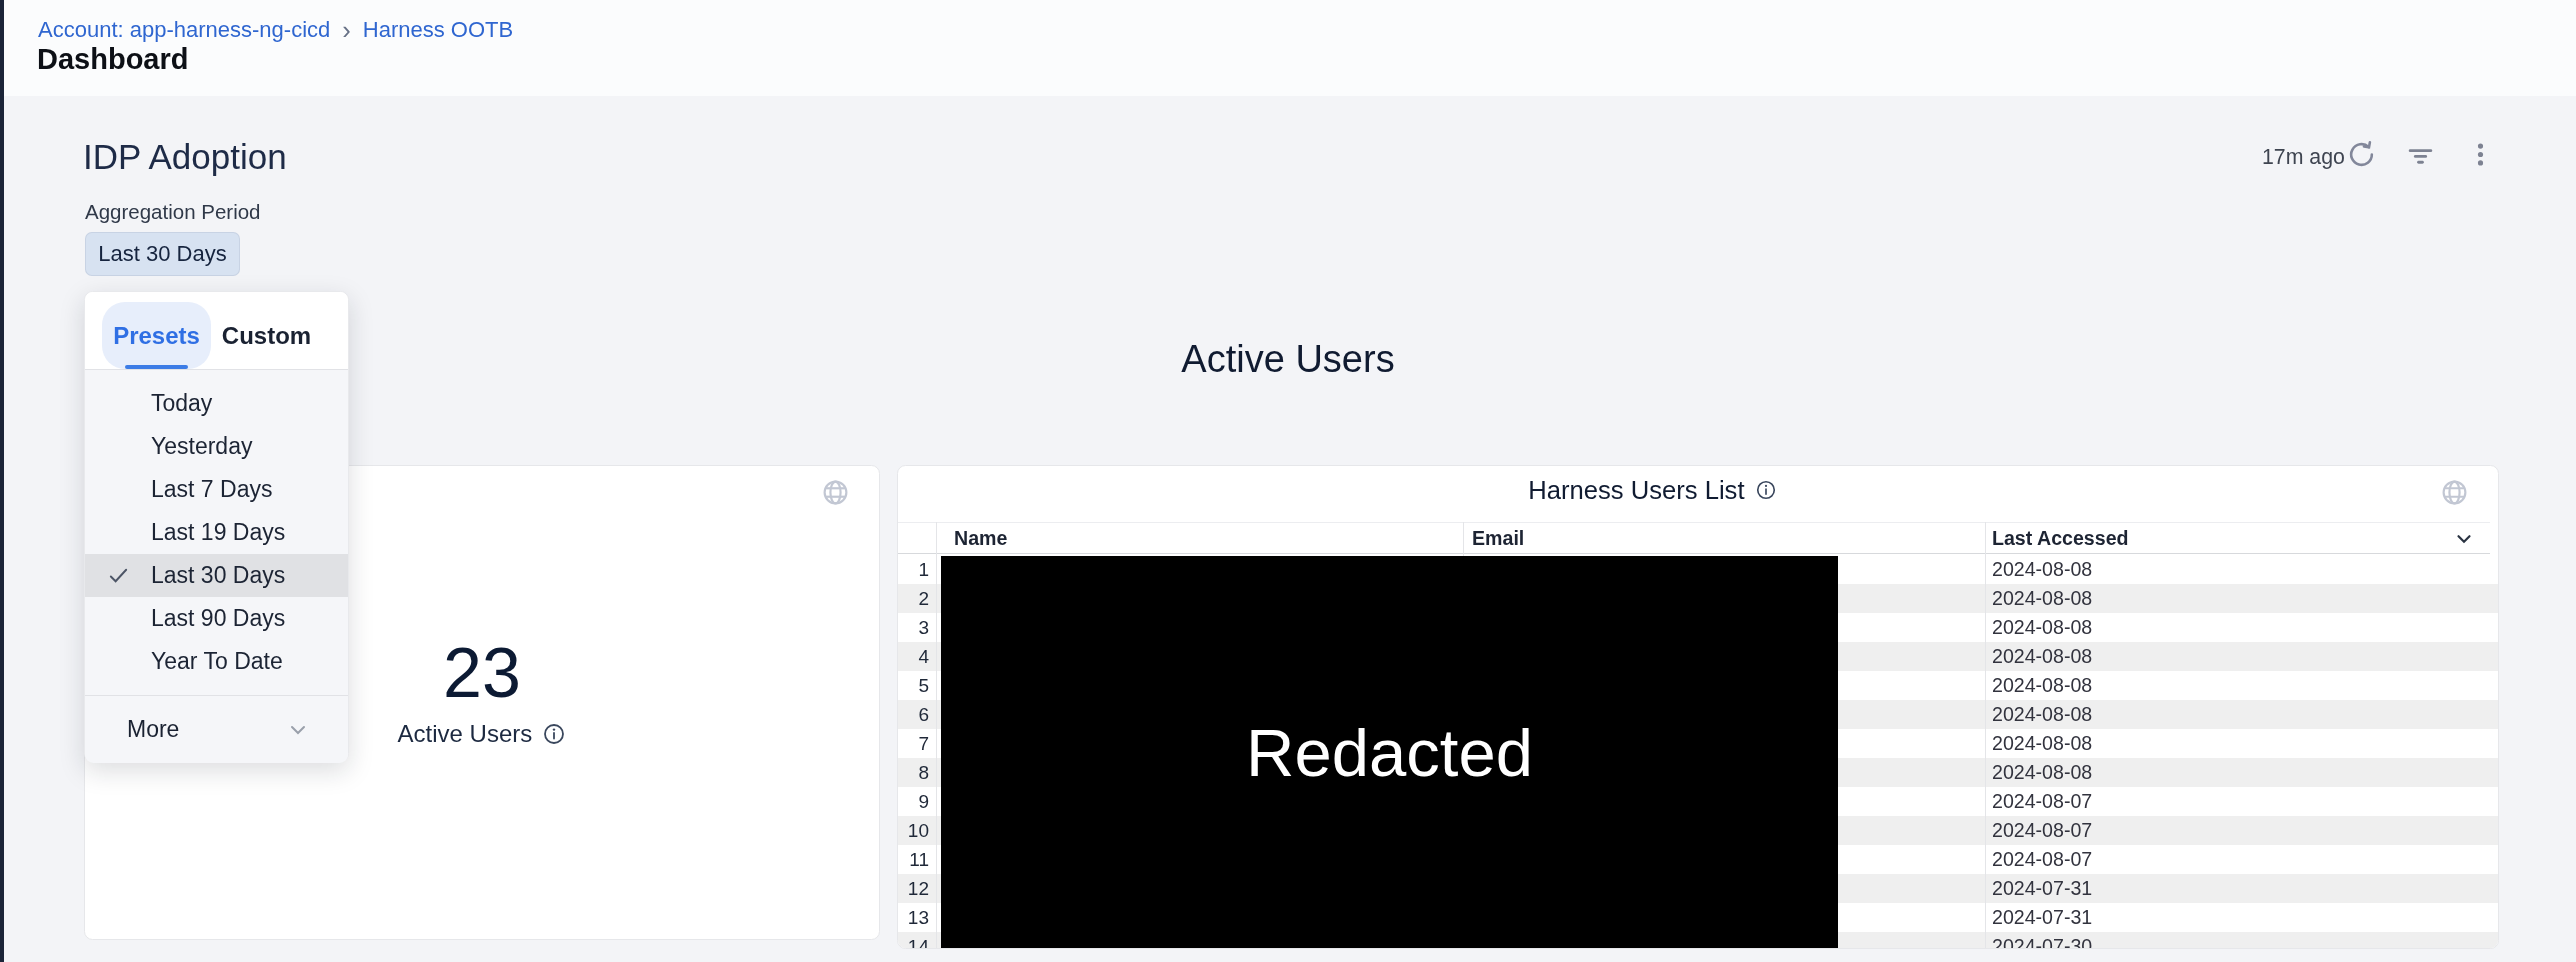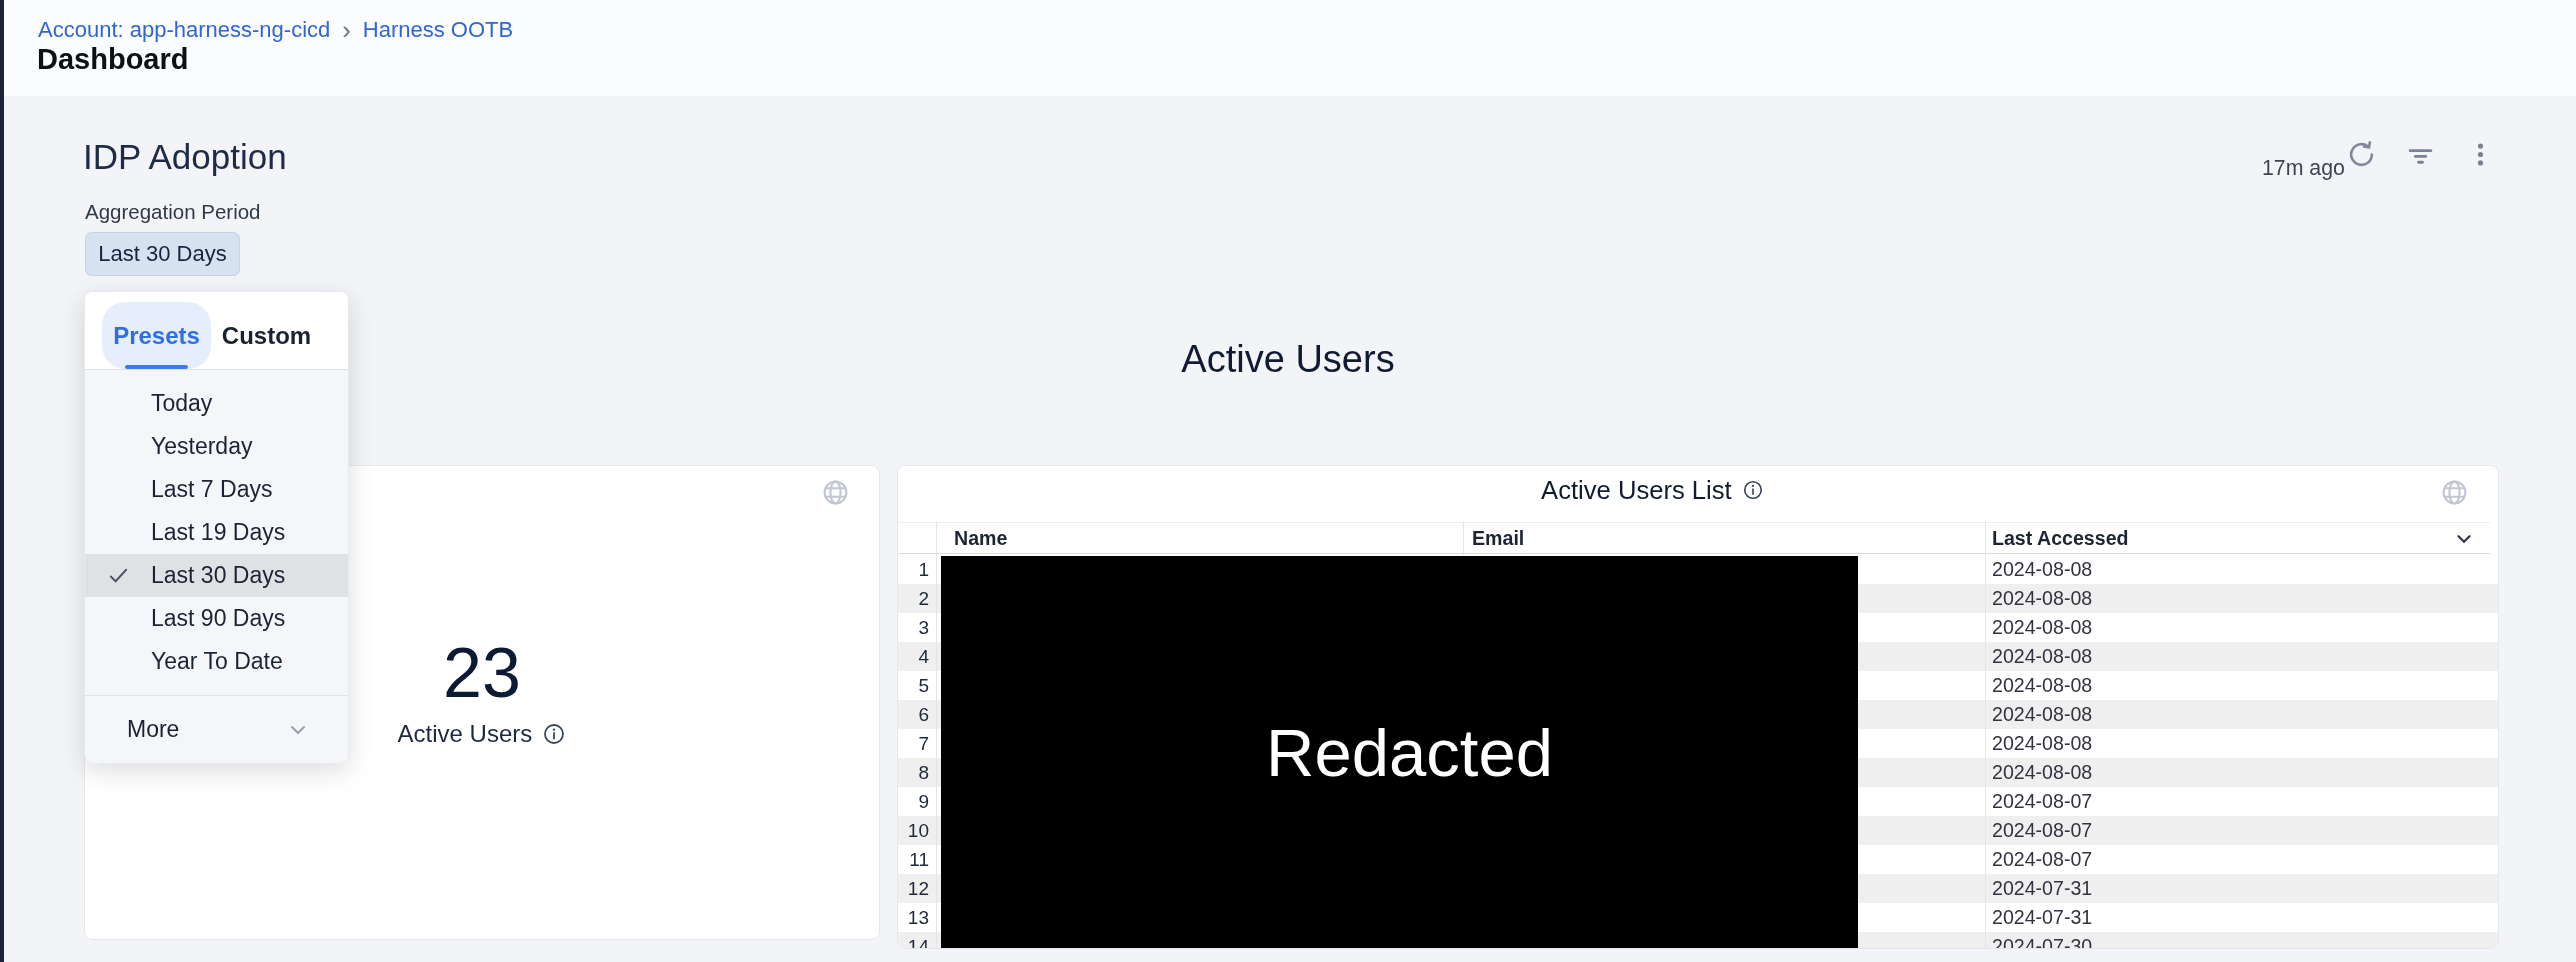--- a/index.html
+++ b/index.html
@@ -14,21 +14,21 @@
 
   
   .top-header{position:absolute;left:0;top:0;width:2576px;height:96px;background:#fbfcfd;}
   .breadcrumb{position:absolute;left:38px;top:17px;display:flex;align-items:center;gap:12px;font-size:22px;}
   .crumb{color:#2f66d0;cursor:pointer;}
   .crumb-sep{color:#667085;font-size:25.6px;line-height:22px;}
   .page-title{position:absolute;left:37px;top:43px;font-size:29px;font-weight:bold;color:#0d1016;}
 
   
   .idp-title{position:absolute;left:83px;top:137px;font-size:35px;font-weight:500;color:#1e2b47;}
-  .updated{position:absolute;left:2262px;top:145px;font-size:21.3px;color:#3e4450;margin-top:11px;}
+  .updated{position:absolute;left:2262px;top:145px;font-size:21.3px;color:#3e4450;}
   .tool-ic{position:absolute;top:139px;width:31px;height:31px;cursor:pointer;}
   .ic-refresh{left:2346px;}
   .ic-filter{left:2405px;}
   .ic-kebab{left:2465px;}
 
   
   .agg-label{position:absolute;left:85px;top:200px;font-size:20.5px;color:#303949;}
   .agg-btn{position:absolute;left:85px;top:232px;width:155px;height:44px;background:#d7e2f1;
     border:0.9px solid rgba(20,40,80,0.08);border-radius:6.8px;display:flex;align-items:center;justify-content:center;
     font-size:22px;color:#16243e;cursor:pointer;box-sizing:border-box;}
@@ -73,21 +73,21 @@
   .th-name{left:56px;} .th-email{left:574px;} .th-last{left:1094px;}
   .sort-chevron{position:absolute;right:15.4px;top:5.1px;width:22px;height:22px;cursor:pointer;}
   .vsep{position:absolute;top:56px;bottom:0;width:0.9px;background:#e4e5e8;z-index:1;}
   .vsep-num{left:38px;} .vsep-email{left:565px;} .vsep-last{left:1087px;}
   .tbody{position:absolute;left:0;right:0;top:89px;}
   .trow{position:relative;height:29px;}
   .trow:nth-child(even){background:#efefef;}
   .row-num{position:absolute;left:0;width:31px;text-align:right;font-size:19px;color:#1f2838;line-height:29px;}
   .row-date{position:absolute;left:1094px;font-size:19.6px;color:#32333e;line-height:29px;}
   .redacted-box{position:absolute;left:43px;top:90px;width:897px;height:393px;background:#000000;
-    display:flex;align-items:center;justify-content:center;z-index:10;padding-left:20px;}
+    display:flex;align-items:center;justify-content:center;z-index:10;}
   .redacted-box span{color:#ffffff;font-size:67px;}
   svg{display:block;}
 </style>
 </head>
 <body>
 
 <div class="left-rail"></div>
 
 <div class="top-header">
   <div class="breadcrumb">
@@ -175,21 +175,21 @@
         <circle cx="12" cy="12" r="9"></circle>
         <line x1="12" y1="11" x2="12" y2="16.5" stroke-linecap="round"></line>
         <circle cx="12" cy="7.6" r="1.2" fill="#3a475d" stroke="none"></circle>
       </svg>
     </span>
   </div>
 </div>
 
 <div class="card table-card">
   <div class="table-title-row">
-    <span>Active Users List</span>
+    <span>Harness Users List</span>
     <span class="info-ic">
       <svg viewBox="0 0 24 24" width="22" height="22" fill="none" stroke="#3a475d" stroke-width="1.8">
         <circle cx="12" cy="12" r="9"></circle>
         <line x1="12" y1="11" x2="12" y2="16.5" stroke-linecap="round"></line>
         <circle cx="12" cy="7.6" r="1.2" fill="#3a475d" stroke="none"></circle>
       </svg>
     </span>
   </div>
   <span class="globe">
     <svg viewBox="0 0 24 24" width="29" height="29" fill="none" stroke="#c2c7d3" stroke-width="1.8">

